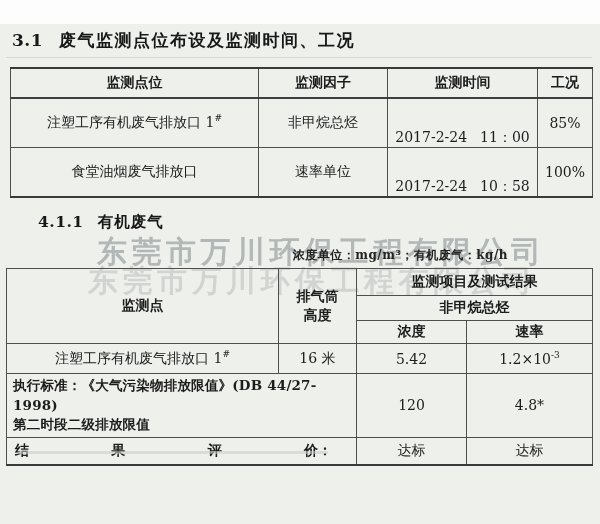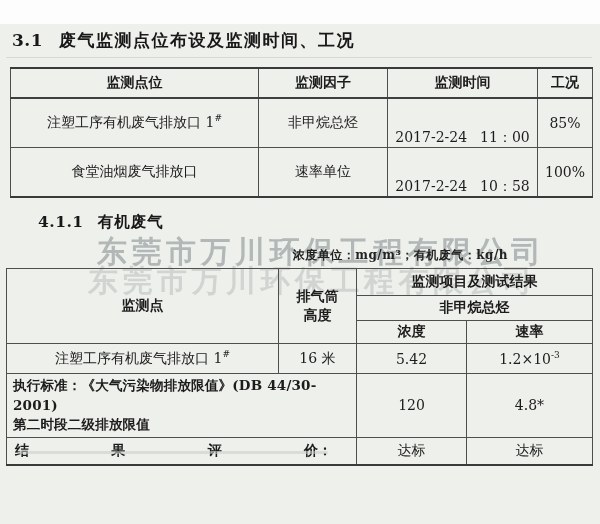--- a/index.html
+++ b/index.html
@@ -185,21 +185,21 @@
       <td class="hdr">速率</td>
     </tr>
     <tr style="height:30px">
       <td><span>注塑工序有机废气排放口 1</span><sup>#</sup></td>
       <td>16 米</td>
       <td>5.42</td>
       <td><span>1.2×10</span><sup>-3</sup></td>
     </tr>
     <tr style="height:45px">
       <td colspan="2" class="std-cell">
-        <div>执行标准：《大气污染物排放限值》(DB 44/30-2001)</div>
+        <div>执行标准：《大气污染物排放限值》(DB 44/27-1998)</div>
         <div>第二时段二级排放限值</div>
       </td>
       <td>120</td>
       <td>4.8*</td>
     </tr>
     <tr style="height:28px">
       <td colspan="2" class="result-cell">
         <div class="result-flex">
           <span>结</span>
           <span>果</span>

